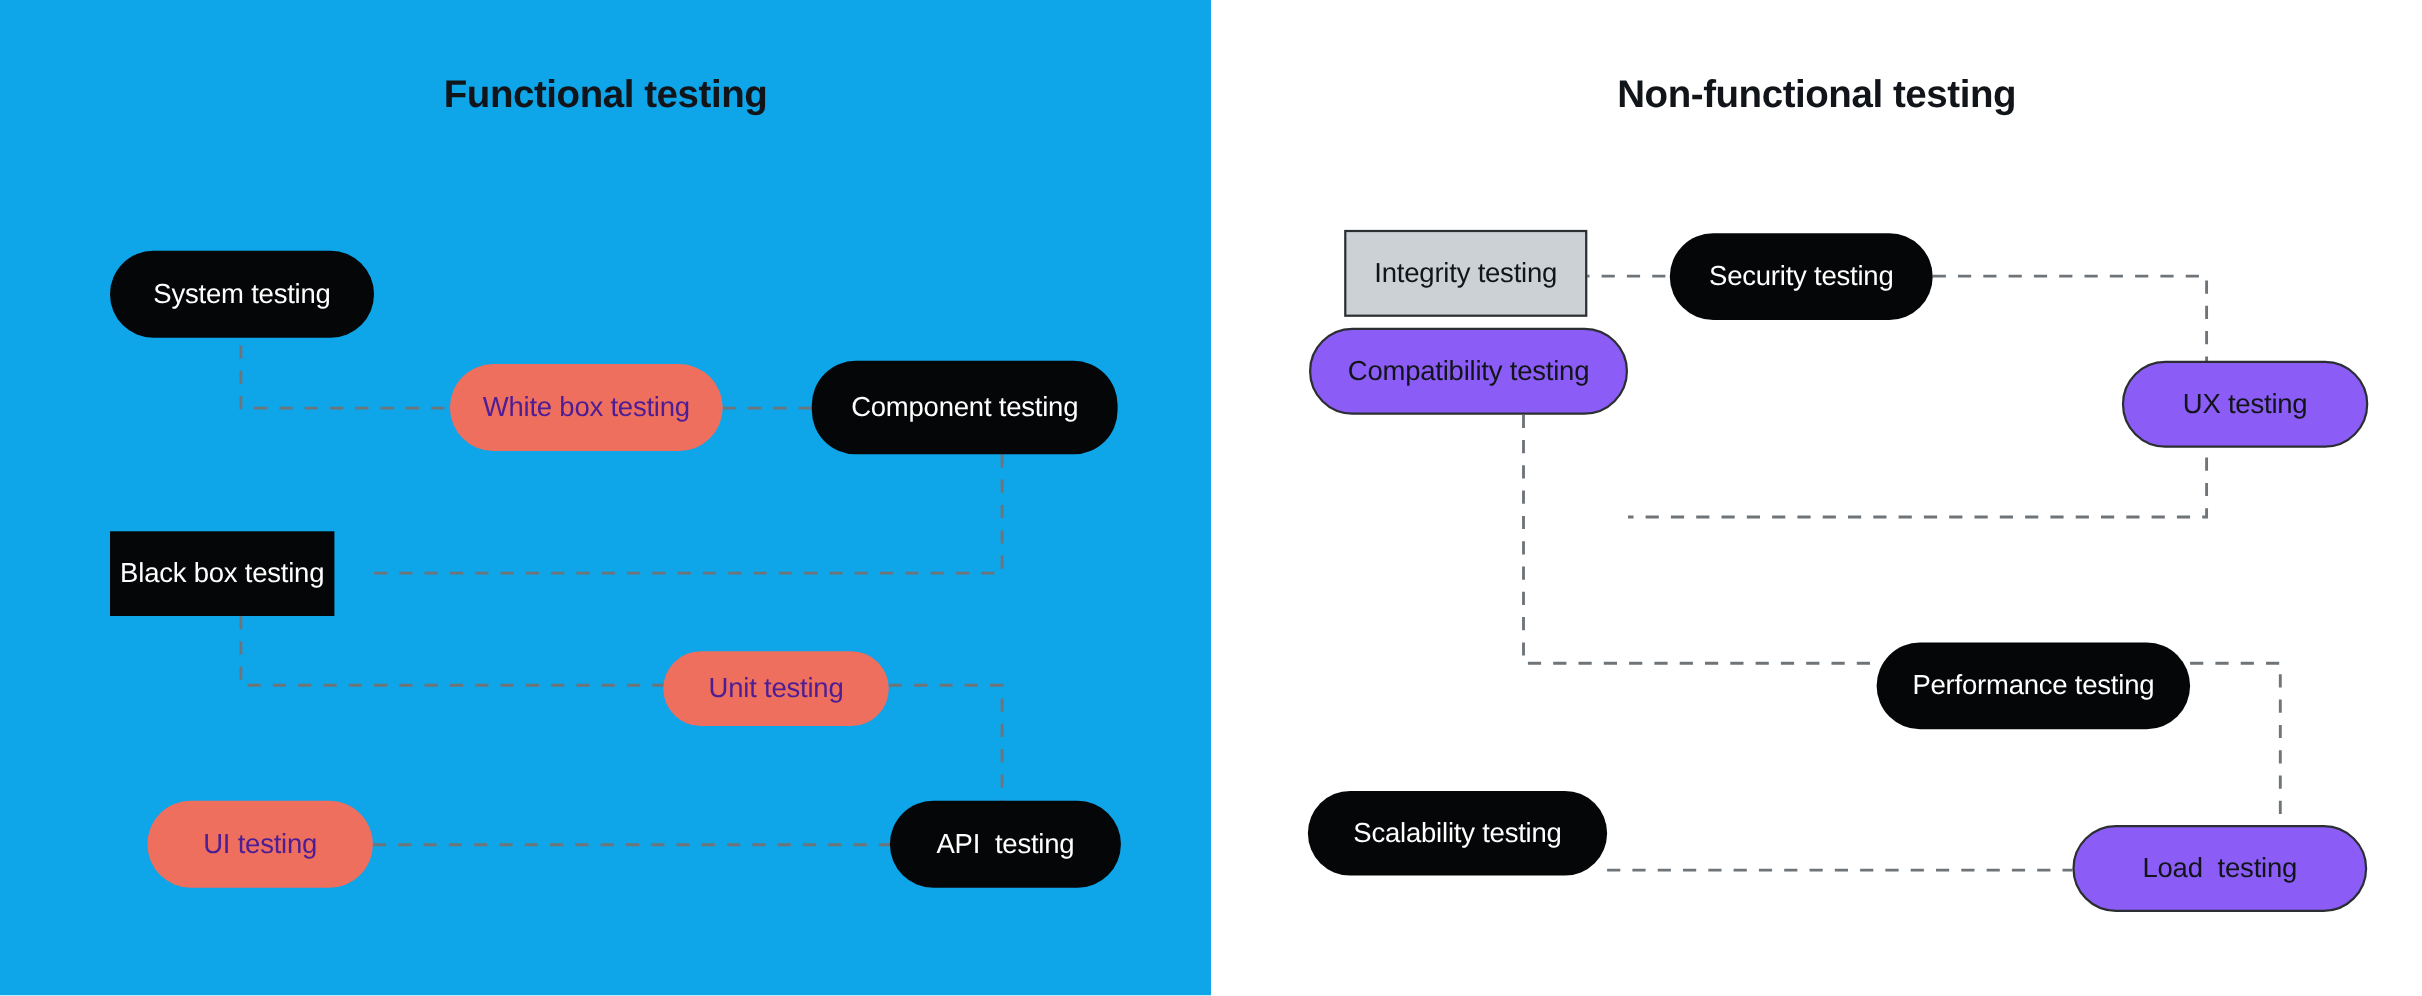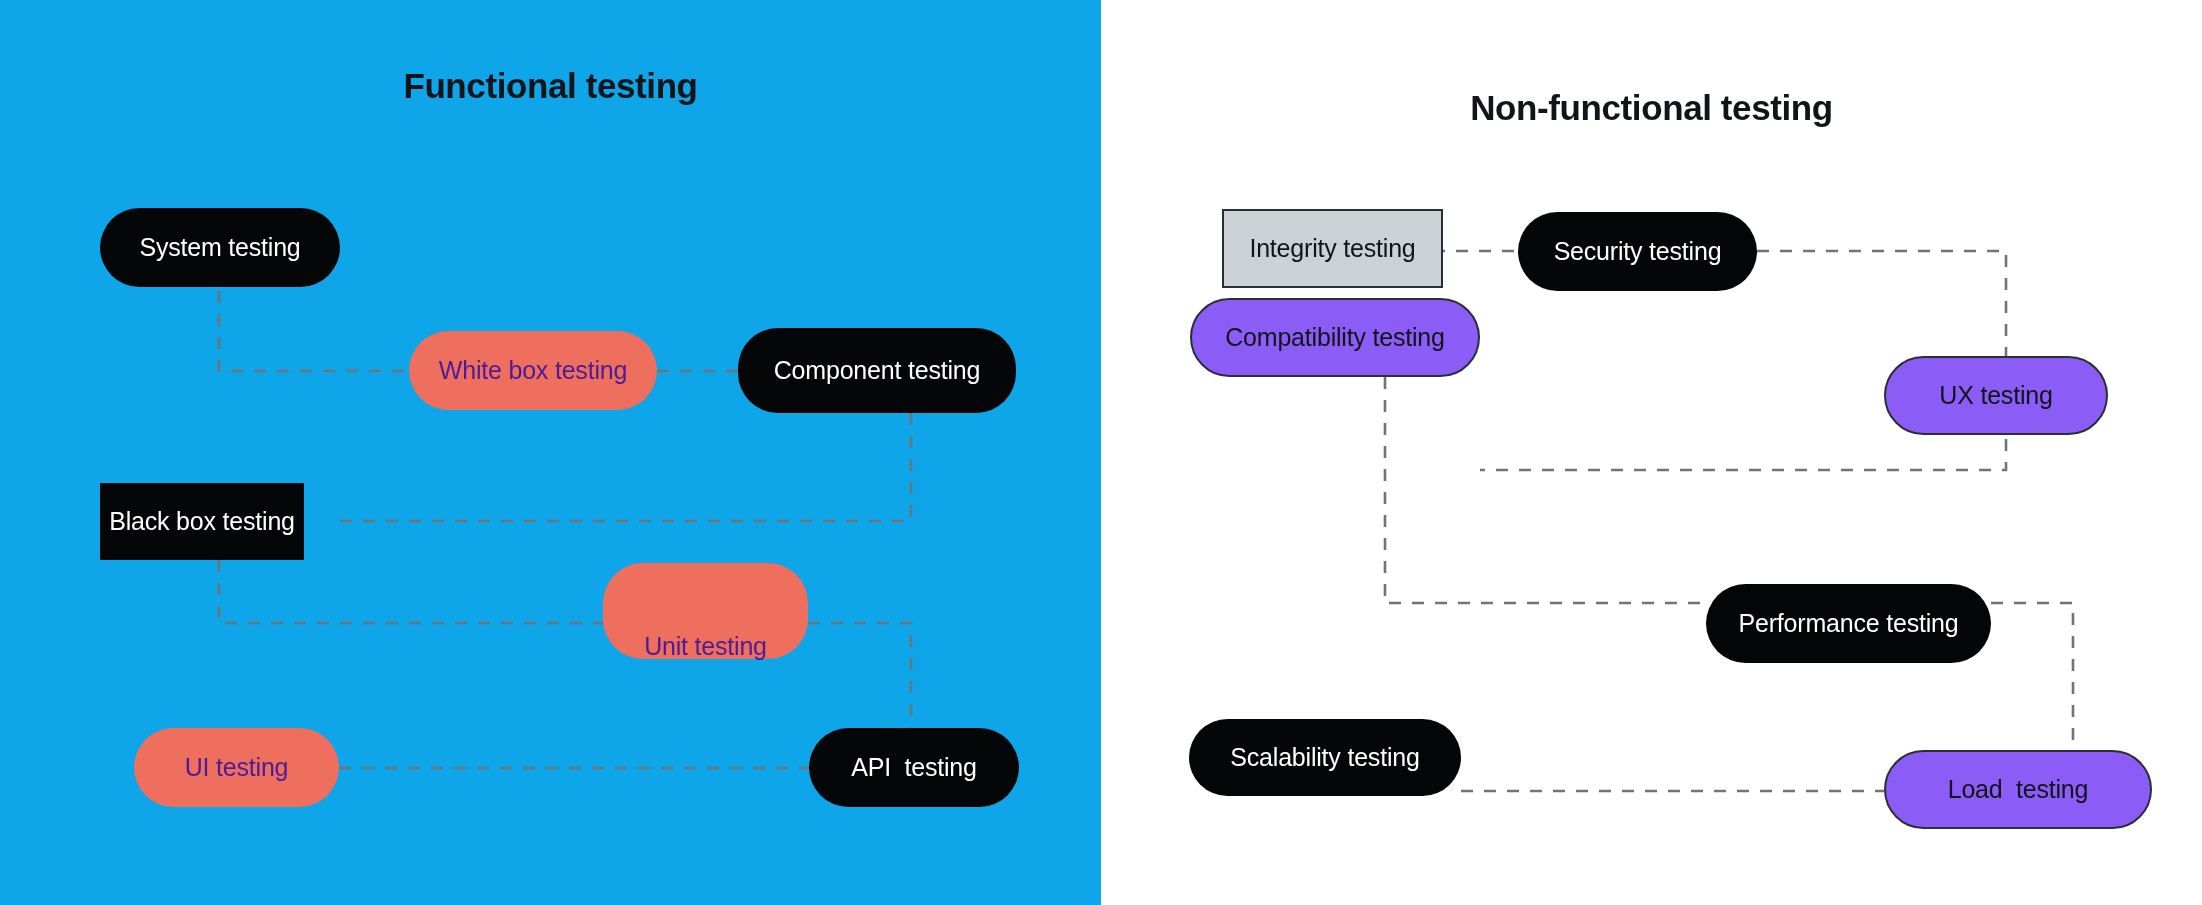--- a/index.html
+++ b/index.html
@@ -50,47 +50,47 @@
 </head>
 <body>
 
 <div id="stage">
 
   <div class="panel" id="panel-left" style="background: #0ea5e9;">
     <div class="panel-title" style="color: rgb(17, 20, 24);">Functional testing</div>
   </div>
 
   <div class="panel" id="panel-right" style="background: rgb(255, 255, 255);">
-    <div class="panel-title" style="color: rgb(17, 20, 24); margin-top: 22px;">Non-functional testing</div>
+    <div class="panel-title" style="color: rgb(17, 20, 24);">Non-functional testing</div>
   </div>
 
   <svg id="edges" viewBox="0 0 2202 905" width="2202" height="905" xmlns="http://www.w3.org/2000/svg">
       <path d="M 219 291 L 219 371 L 409 371" fill="none" stroke="#6f7478" stroke-width="2.6" stroke-dasharray="12 11" stroke-linecap="butt"></path>
       <path d="M 657 371 L 738 371" fill="none" stroke="#6f7478" stroke-width="2.6" stroke-dasharray="12 11" stroke-linecap="butt"></path>
       <path d="M 911 413 L 911 521 L 340 521" fill="none" stroke="#6f7478" stroke-width="2.6" stroke-dasharray="12 11" stroke-linecap="butt"></path>
       <path d="M 219 560 L 219 623 L 603 623" fill="none" stroke="#6f7478" stroke-width="2.6" stroke-dasharray="12 11" stroke-linecap="butt"></path>
       <path d="M 808 623 L 911 623 L 911 728" fill="none" stroke="#6f7478" stroke-width="2.6" stroke-dasharray="12 11" stroke-linecap="butt"></path>
       <path d="M 339 768 L 809 768" fill="none" stroke="#6f7478" stroke-width="2.6" stroke-dasharray="12 11" stroke-linecap="butt"></path>
       <path d="M 1410 251 L 1518 251" fill="none" stroke="#6f7478" stroke-width="2.6" stroke-dasharray="12 11" stroke-linecap="butt"></path>
       <path d="M 1757 251 L 2006 251 L 2006 470 L 1480 470" fill="none" stroke="#6f7478" stroke-width="2.6" stroke-dasharray="12 11" stroke-linecap="butt"></path>
       <path d="M 1385 377 L 1385 603 L 1706 603" fill="none" stroke="#6f7478" stroke-width="2.6" stroke-dasharray="12 11" stroke-linecap="butt"></path>
       <path d="M 1991 603 L 2073 603 L 2073 750" fill="none" stroke="#6f7478" stroke-width="2.6" stroke-dasharray="12 11" stroke-linecap="butt"></path>
       <path d="M 1461 791 L 1884 791" fill="none" stroke="#6f7478" stroke-width="2.6" stroke-dasharray="12 11" stroke-linecap="butt"></path>
     </svg>
 
   <div id="node-layer">
-      <div class="node n-black" style="left: 100px; top: 208px; width: 240px; height: 79px;"><span>System testing</span></div>
+      <div class="node n-black" style="left: 100px; top: 228px; width: 240px; height: 79px;"><span>System testing</span></div>
       <div class="node n-coral" style="left: 409px; top: 331px; width: 248px; height: 79px;"><span>White box testing</span></div>
       <div class="node n-black" style="left: 738px; top: 328px; width: 278px; height: 85px;"><span>Component testing</span></div>
       <div class="node n-black-rect" style="left: 100px; top: 483px; width: 204px; height: 77px;"><span>Black box testing</span></div>
-      <div class="node n-coral" style="left: 603px; top: 563px; width: 205px; height: 96px; align-items: flex-end;"><span>Unit testing</span></div>
+      <div class="node n-coral" style="left: 603px; top: 592px; width: 205px; height: 68px;"><span>Unit testing</span></div>
       <div class="node n-coral" style="left: 134px; top: 728px; width: 205px; height: 79px;"><span>UI testing</span></div>
       <div class="node n-black" style="left: 809px; top: 728px; width: 210px; height: 79px;"><span>API  testing</span></div>
       <div class="node n-gray-rect" style="left: 1222px; top: 209px; width: 221px; height: 79px;"><span>Integrity testing</span></div>
       <div class="node n-black" style="left: 1518px; top: 212px; width: 239px; height: 79px;"><span>Security testing</span></div>
-      <div class="node n-gray" style="left: 1884px; top: 328px; width: 224px; height: 79px; margin-top: 28px;"><span>UX testing</span></div>
+      <div class="node n-gray" style="left: 1929px; top: 328px; width: 224px; height: 79px;"><span>UX testing</span></div>
       <div class="node n-gray" style="left: 1190px; top: 298px; width: 290px; height: 79px;"><span>Compatibility testing</span></div>
       <div class="node n-black" style="left: 1706px; top: 584px; width: 285px; height: 79px;"><span>Performance testing</span></div>
       <div class="node n-black" style="left: 1189px; top: 719px; width: 272px; height: 77px;"><span>Scalability testing</span></div>
       <div class="node n-gray" style="left: 1884px; top: 750px; width: 268px; height: 79px;"><span>Load  testing</span></div>
     </div>
 
 </div>
 
 </body></html>

